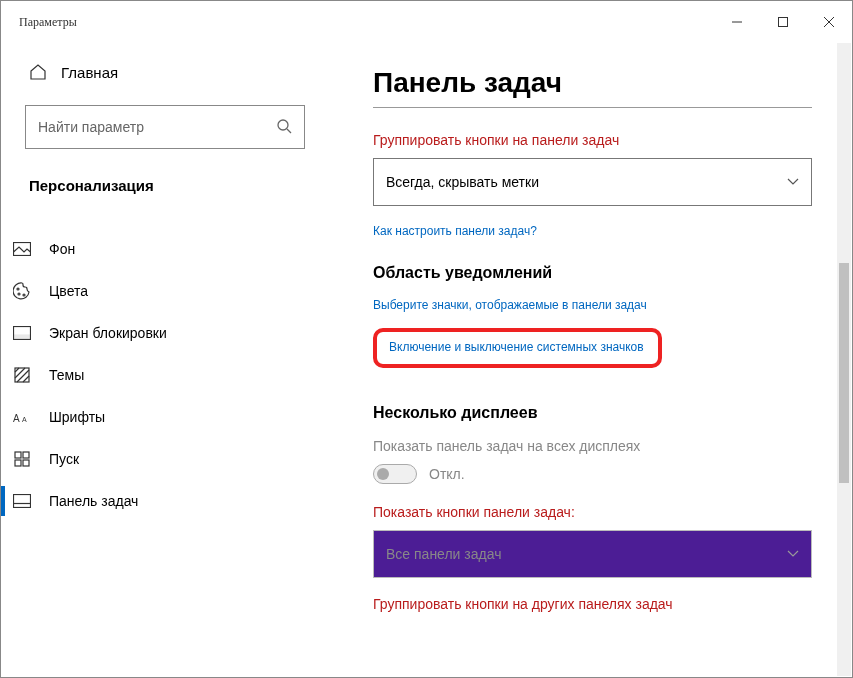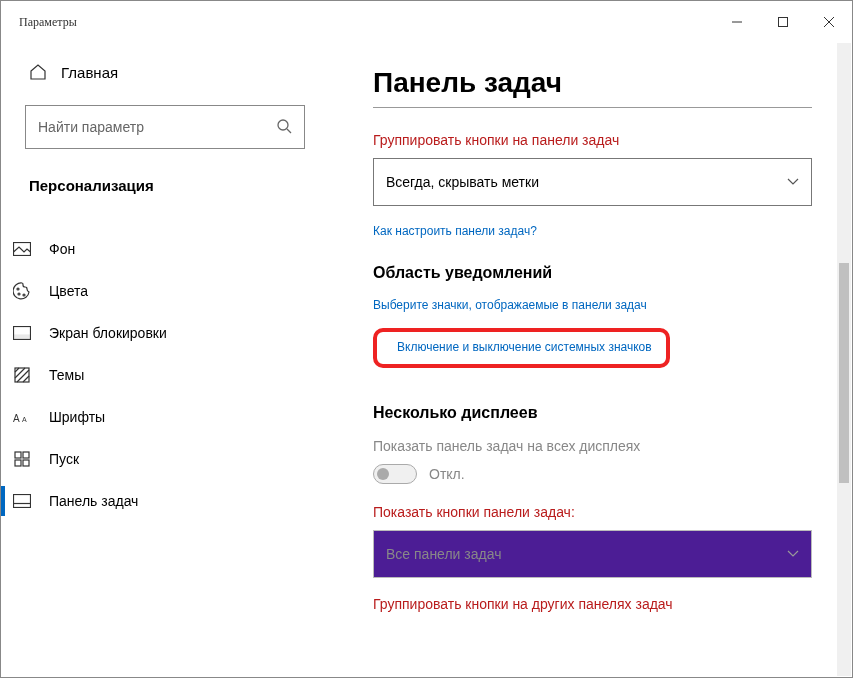--- a/index.html
+++ b/index.html
@@ -141,21 +141,21 @@
   }
   h2.section {
     font-size: 16px;
     font-weight: 600;
     margin-top: 26px;
     margin-bottom: 16px;
   }
   .highlight-box {
     border: 4px solid #e22;
     border-radius: 10px;
-    padding: 8px 14px 10px 20px;
+    padding: 8px 14px 10px 12px;
     margin-top: 6px;
     margin-bottom: 10px;
     display: inline-block;
     max-width: 100%;
   }
   .toggle-row {
     display: flex;
     align-items: center;
     gap: 12px;
     margin-bottom: 20px;

